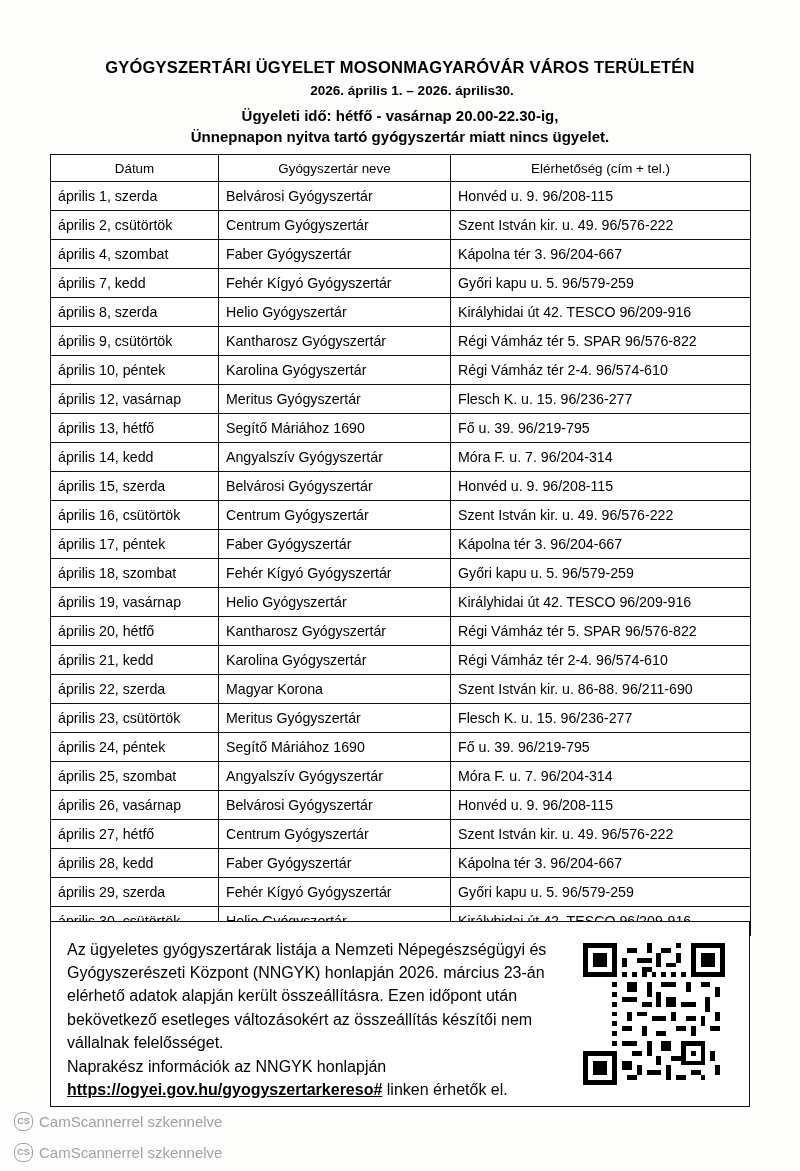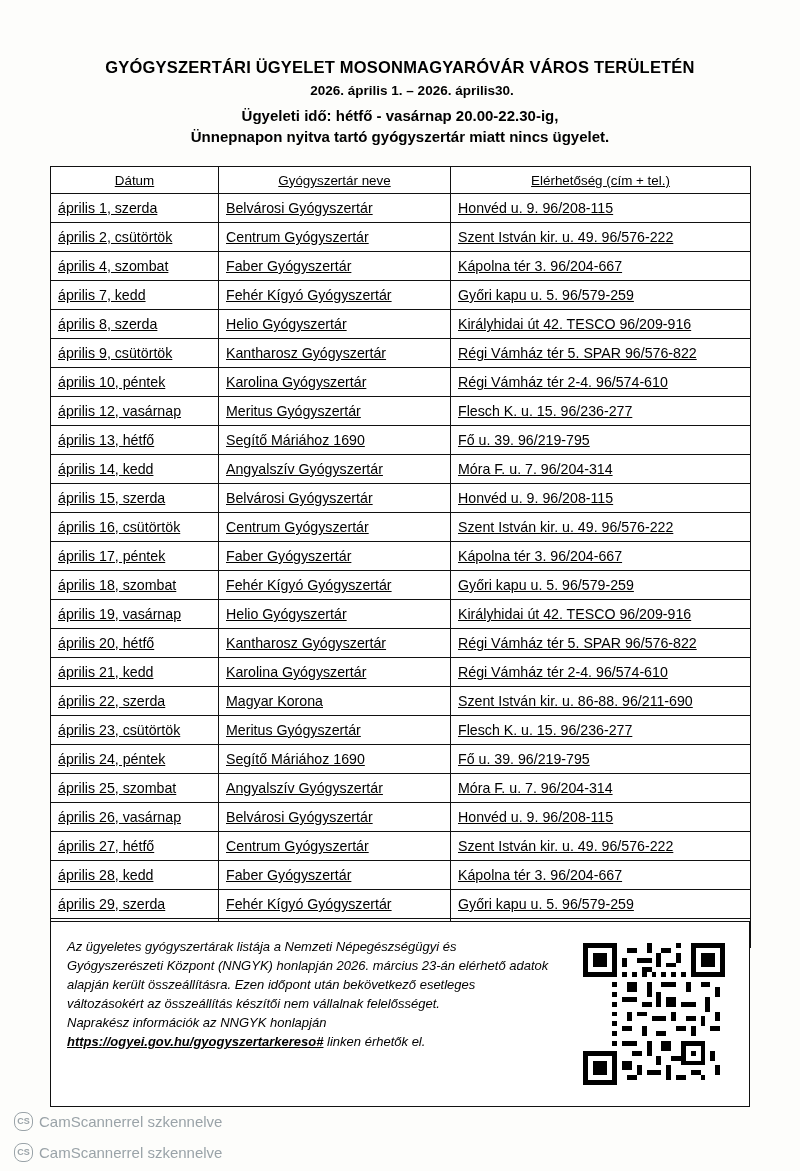--- a/index.html
+++ b/index.html
@@ -44,23 +44,22 @@
   }
   .header .line4 {
     font-size: 15px;
     font-weight: bold;
     margin-top: 4px;
   }
   
   .table-wrap {
     position: absolute;
     left: 50px;
-    top: 166px;
+    top: 154px;
     width: 700px;
-    text-decoration: underline;
   }
   table.schedule {
     border-collapse: collapse;
     width: 700px;
     table-layout: fixed;
     background: #fff;
   }
   table.schedule th,
   table.schedule td {
     border: 1.6px solid #111;
@@ -89,23 +88,22 @@
     height: 186px;
     border: 1.6px solid #111;
     background: #fff;
     box-sizing: border-box;
     display: flex;
     flex-direction: row;
   }
   .note-text {
     flex: 1 1 auto;
     padding: 16px 8px 8px 16px;
-    font-size: 13px;
+    font-size: 16px;
     line-height: 1.45;
-    font-style: italic;
   }
   .note-text p {
     margin: 0 0 1px 0;
   }
   .note-link {
     font-weight: bold;
     text-decoration: underline;
     color: #000;
   }
   .qr-holder {

